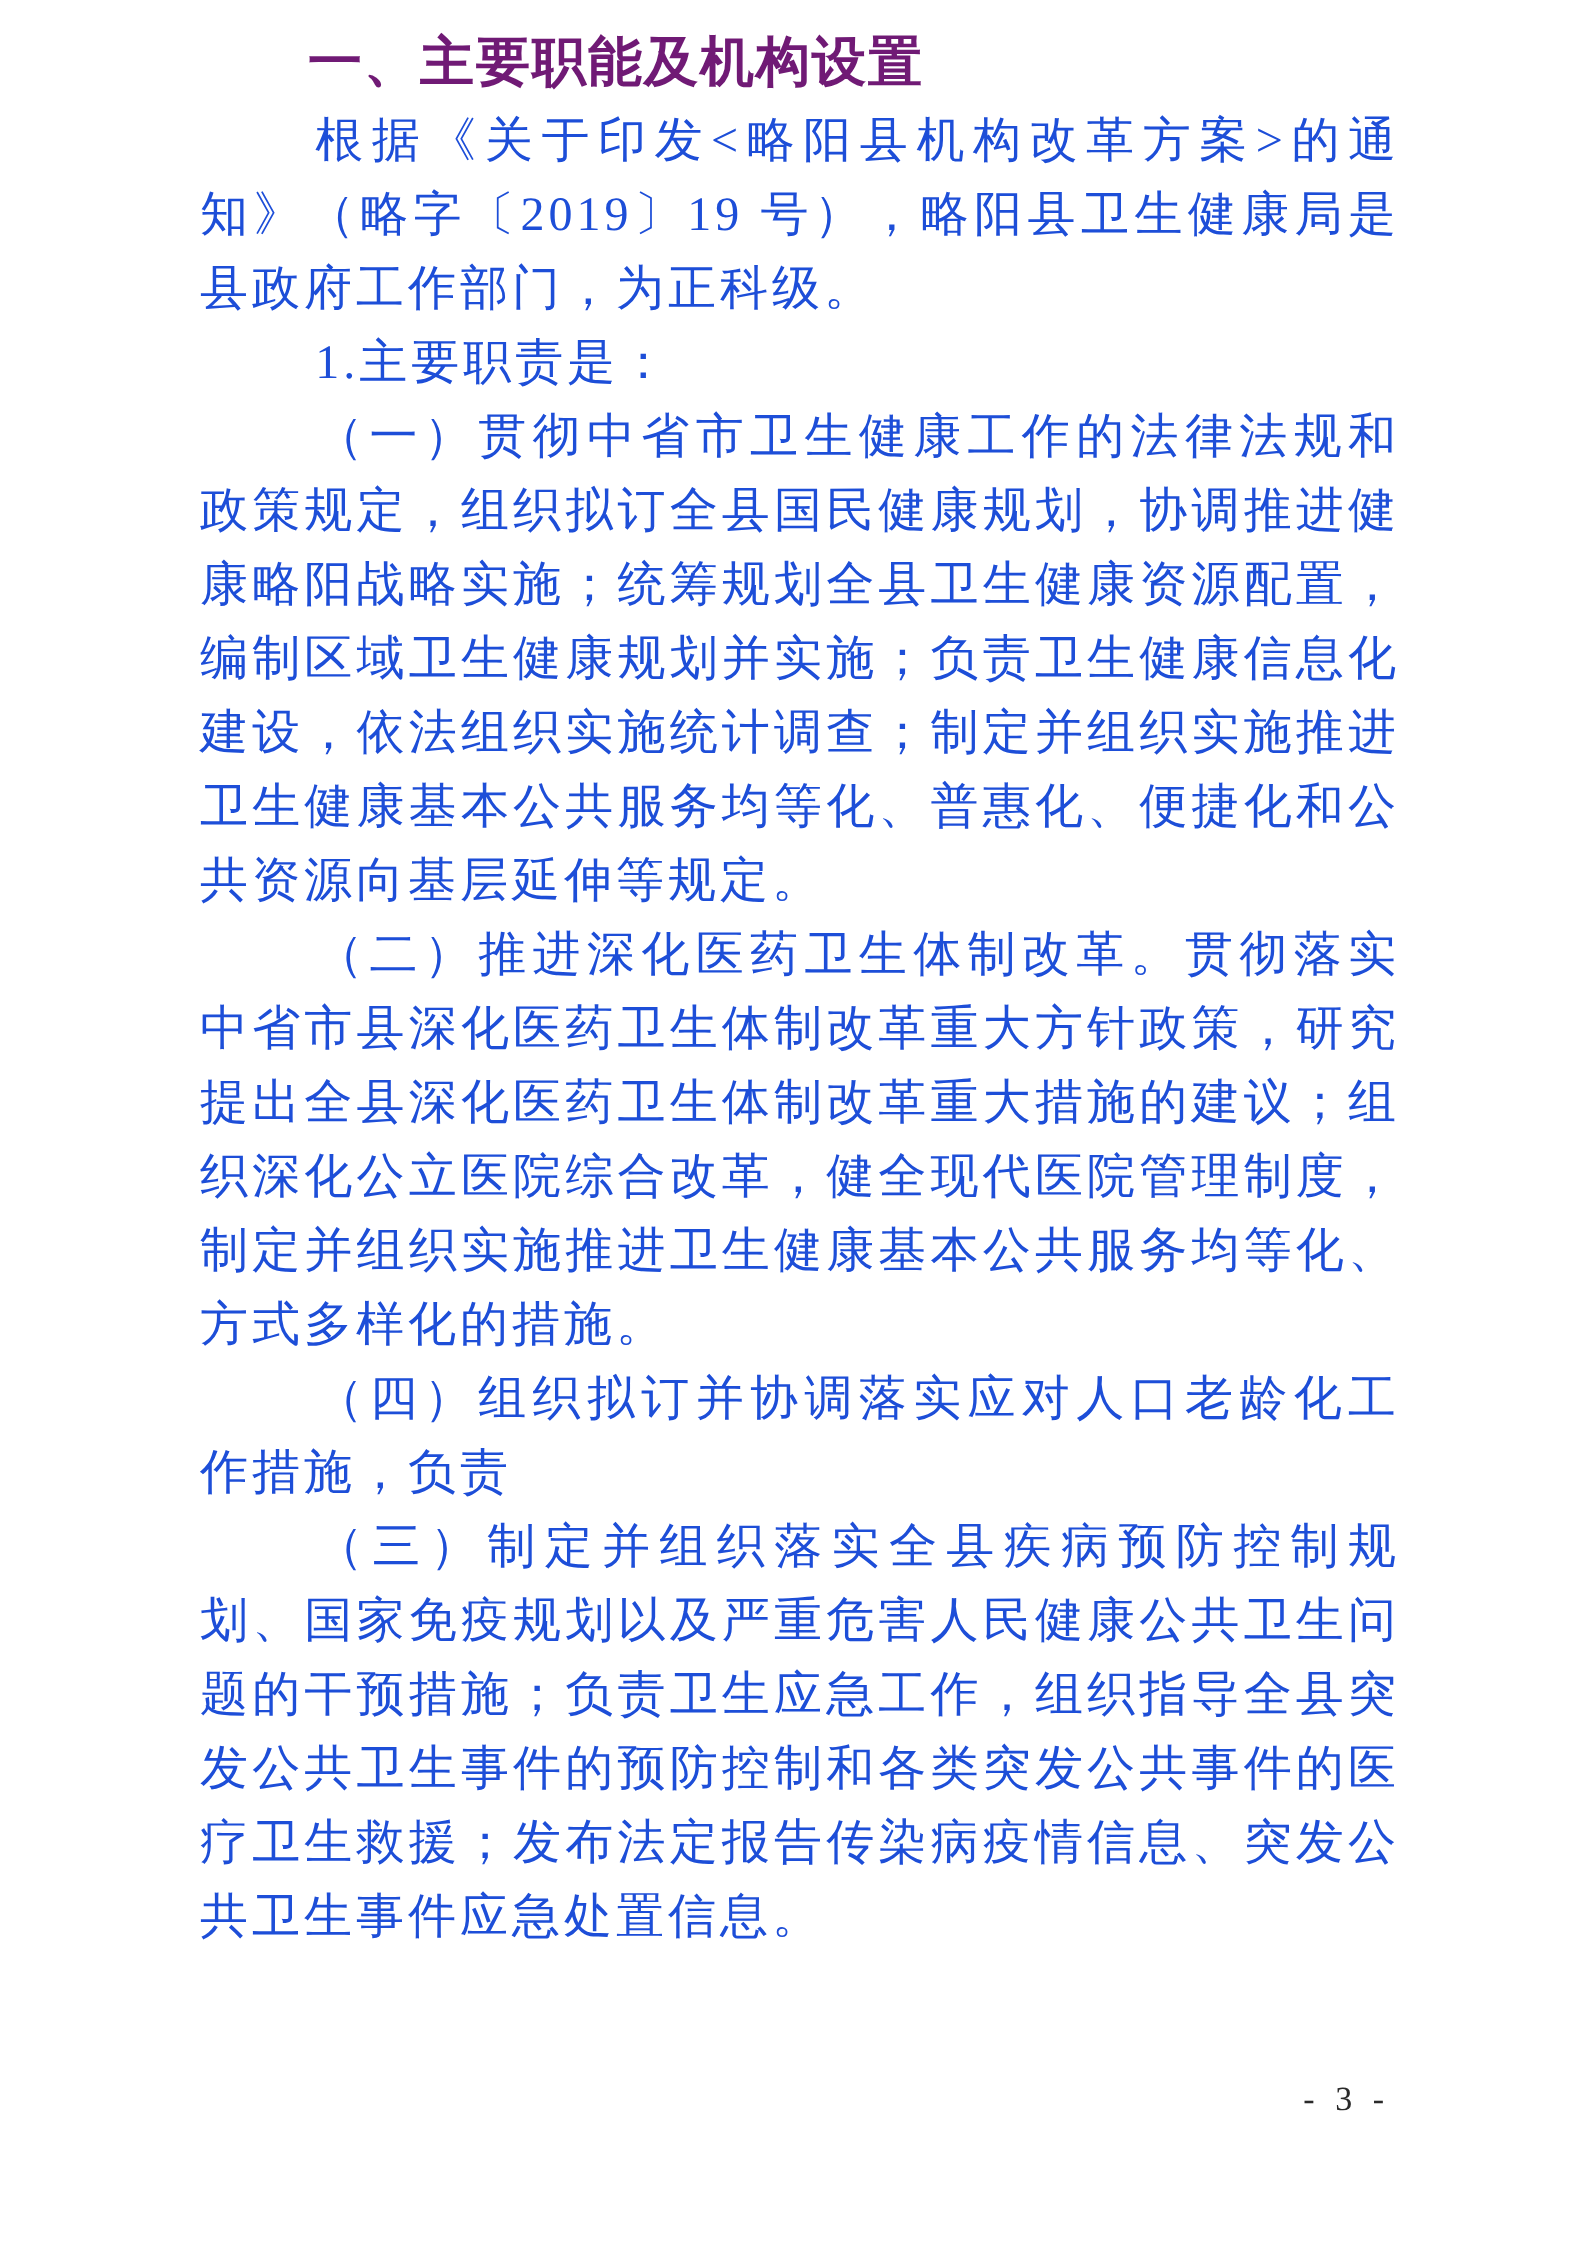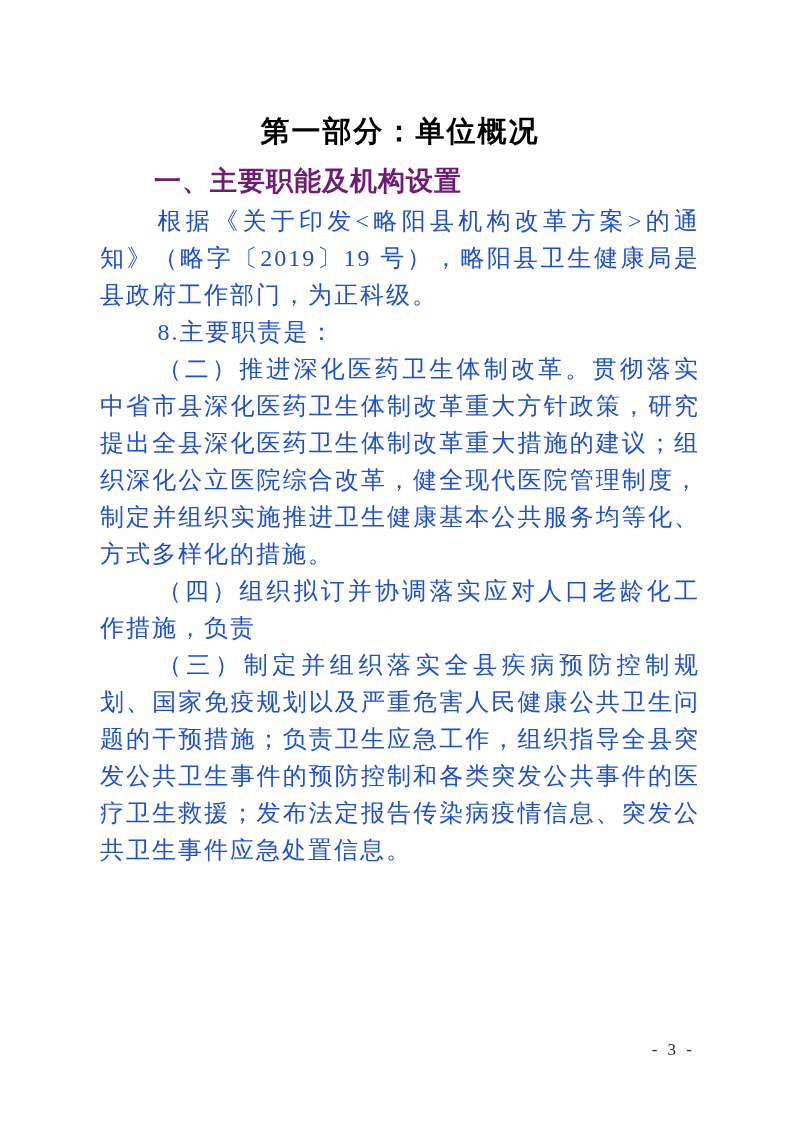--- a/index.html
+++ b/index.html
@@ -62,24 +62,24 @@
     letter-spacing: 3px;
     color: #2a2a2a;
     font-family: "Liberation Serif", serif;
   }
 </style>
 </head>
 <body>
 
 <div class="page">
   <div class="content">
-    <h1 class="doc-title">第一部分：单位概况</h1>
     <h2 class="section-heading">一、主要职能及机构设置</h2>
     <div class="paragraphs">
         <p class="para">根据《关于印发&lt;略阳县机构改革方案&gt;的通知》（略字〔2019〕19 号），略阳县卫生健康局是县政府工作部门，为正科级。</p>
-        <p class="para">8.主要职责是：</p>
+        <p class="para">1.主要职责是：</p>
+        <p class="para">（一）贯彻中省市卫生健康工作的法律法规和政策规定，组织拟订全县国民健康规划，协调推进健康略阳战略实施；统筹规划全县卫生健康资源配置，编制区域卫生健康规划并实施；负责卫生健康信息化建设，依法组织实施统计调查；制定并组织实施推进卫生健康基本公共服务均等化、普惠化、便捷化和公共资源向基层延伸等规定。</p>
         <p class="para">（二）推进深化医药卫生体制改革。贯彻落实中省市县深化医药卫生体制改革重大方针政策，研究提出全县深化医药卫生体制改革重大措施的建议；组织深化公立医院综合改革，健全现代医院管理制度，制定并组织实施推进卫生健康基本公共服务均等化、方式多样化的措施。</p>
         <p class="para">（四）组织拟订并协调落实应对人口老龄化工作措施，负责</p>
         <p class="para">（三）制定并组织落实全县疾病预防控制规划、国家免疫规划以及严重危害人民健康公共卫生问题的干预措施；负责卫生应急工作，组织指导全县突发公共卫生事件的预防控制和各类突发公共事件的医疗卫生救援；发布法定报告传染病疫情信息、突发公共卫生事件应急处置信息。</p>
       </div>
   </div>
   <div class="page-number">- 3 -</div>
 </div>
 
 </body></html>

